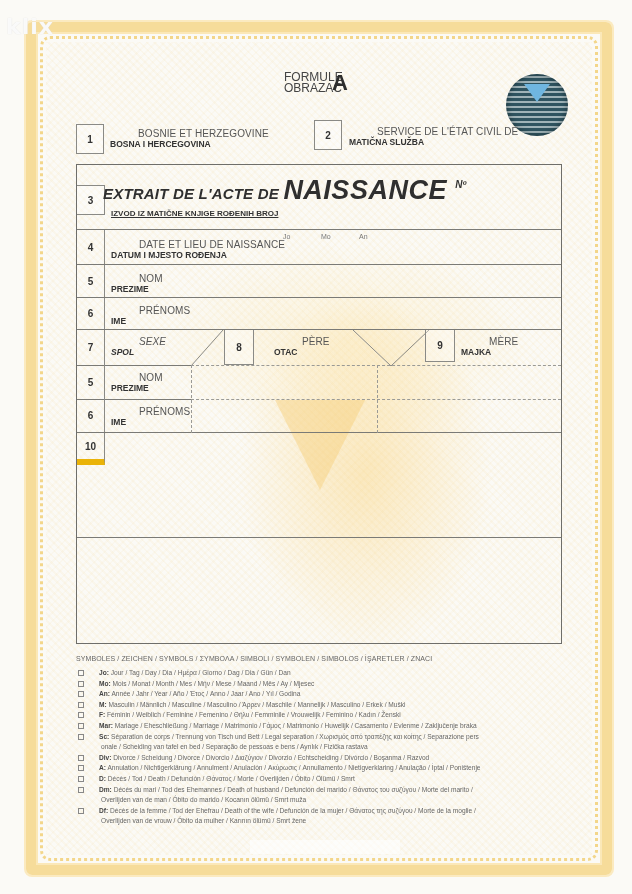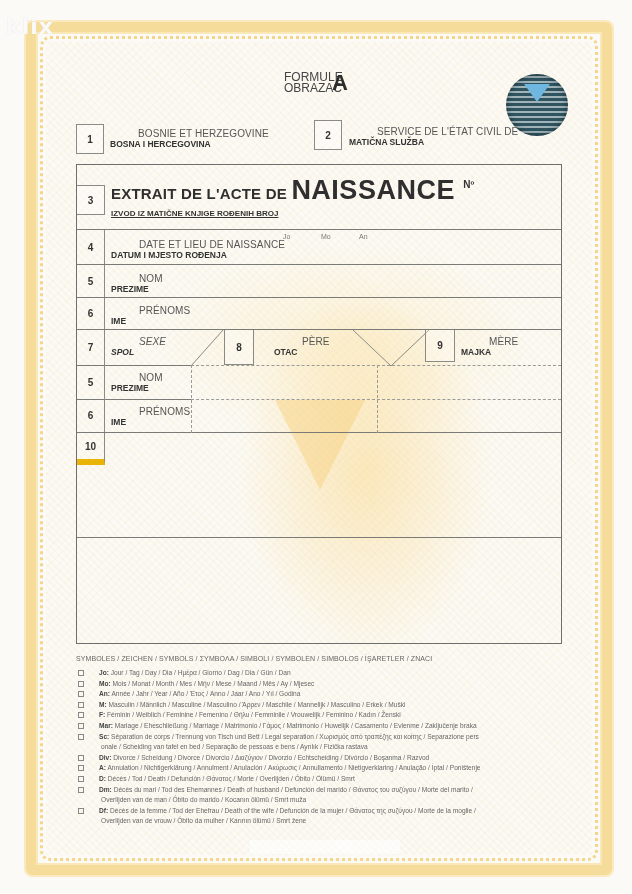--- a/index.html
+++ b/index.html
@@ -141,21 +141,21 @@
   <div class="small-box" style="left:314px; top:120px; width:28px; height:30px;">2</div>
   <div class="header-field" style="left:349px; top:126px; line-height:11px;">
     <div class="label-fr">SERVICE DE L'ÉTAT CIVIL DE</div>
     <div class="label-bs">MATIČNA SLUŽBA</div>
   </div>
 
   <div class="main-table">
 
     <div class="row" style="top:0; height:65px;">
       <div class="small-box" style="left:0; top:20px; width:28px; height:30px; border-left:none;">3</div>
-      <div style="position:absolute; left:34px; top:10px; white-space:nowrap;">
+      <div style="position:absolute; left:26px; top:10px; white-space:nowrap;font-style:italic;">
         <span class="title-main">EXTRAIT DE L'ACTE DE</span>
         <span class="title-big">NAISSANCE</span>
         <span class="title-no" style="vertical-align:top; position:relative; top:4px; left:4px;">Nº</span>
       </div>
       <div class="title-sub" style="position:absolute; left:34px; top:44px;">IZVOD IZ MATIČNE KNJIGE ROĐENIH BROJ</div>
     </div>
 
     <div class="row" style="top:65px; height:35px;">
       <div class="num">4</div>
       <div class="row-label" style="top:9px;">

